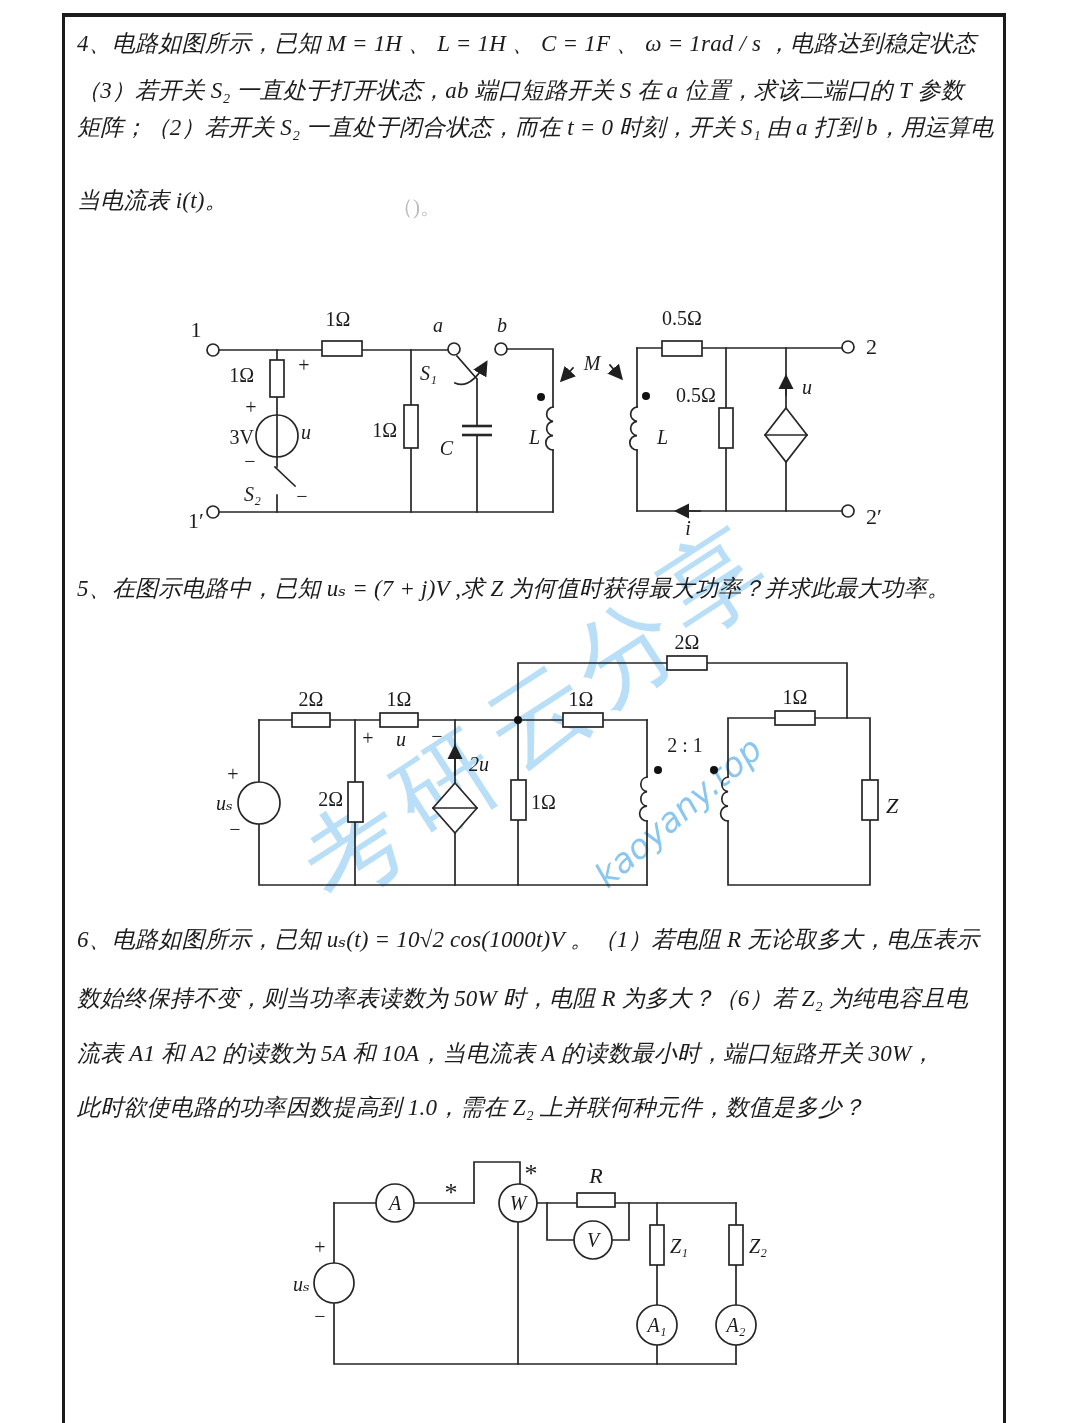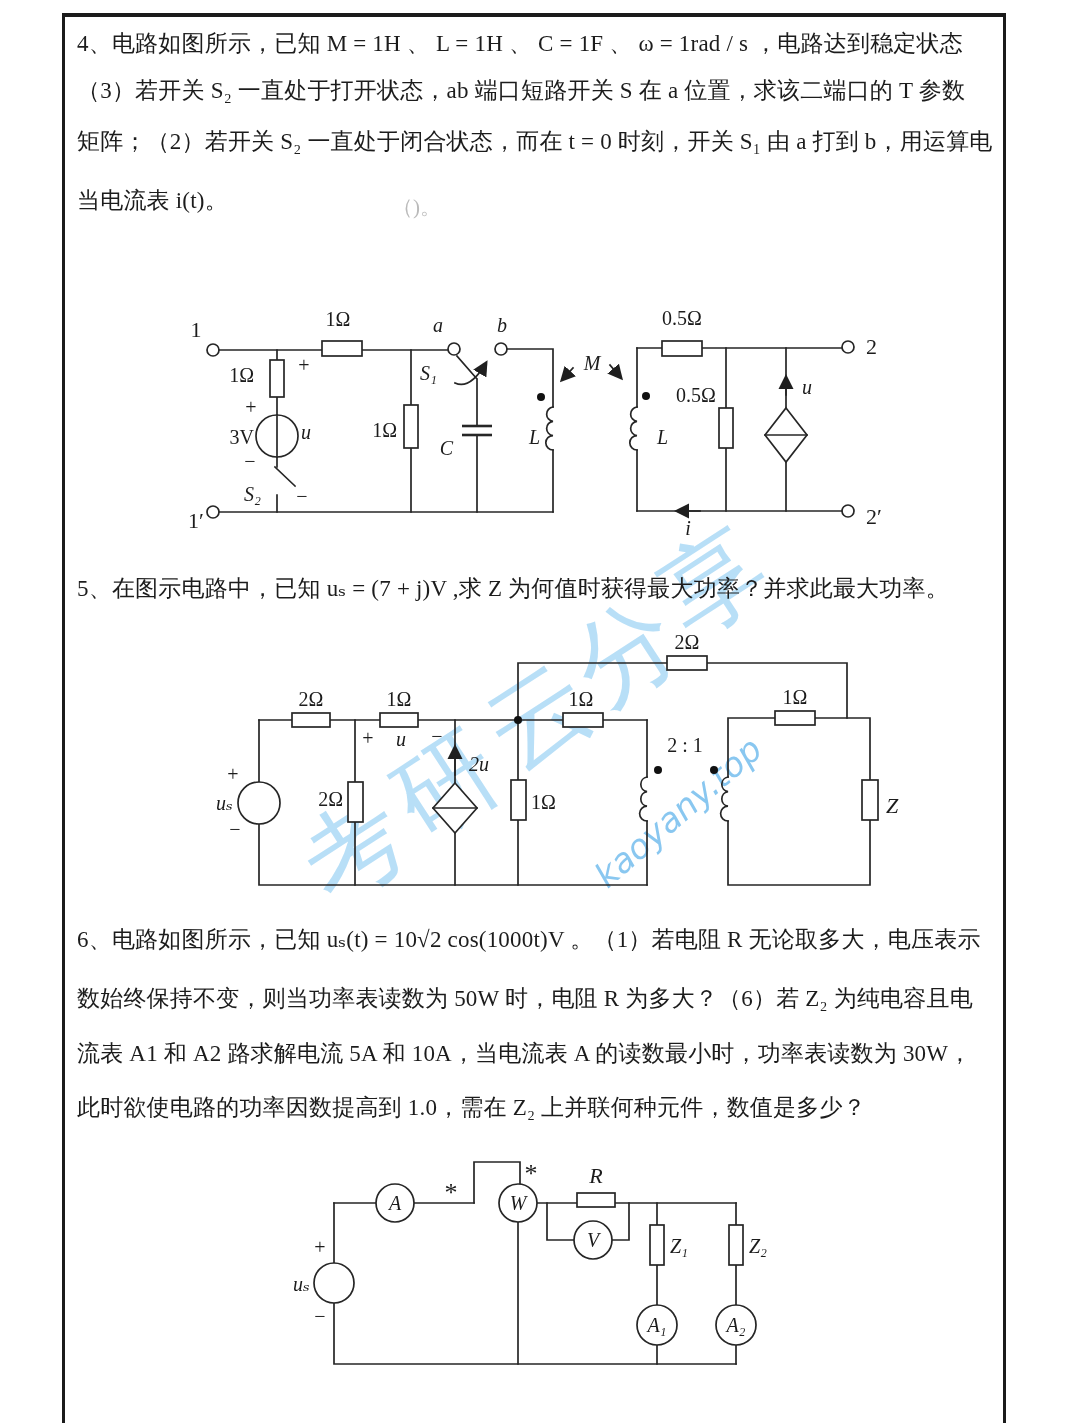--- a/index.html
+++ b/index.html
@@ -10,21 +10,21 @@
   }
   
   .frame{position:absolute;background:#1b1b1b;}
   .frame-top{left:62px;top:13px;width:944px;height:4px;}
   .frame-left{left:62px;top:13px;width:3px;height:1410px;}
   .frame-right{left:1003px;top:13px;width:3px;height:1410px;}
 
   
   .tline{
     position:absolute;left:77px;width:930px;white-space:nowrap;
-    font-size:23px;line-height:28px;color:#1c1c1c;letter-spacing:.2px;
+    font-size:23px;line-height:28px;color:#1c1c1c;letter-spacing:.2px;font-style:italic;
   }
   .ghost{position:absolute;color:#8d8d8d;opacity:.6;font-size:21px;}
 
   
   .wm-char{
     position:absolute;width:120px;height:120px;text-align:center;
     font-size:100px;line-height:116px;color:rgba(125,196,240,.55);
     transform:rotate(-33deg);pointer-events:none;
     font-family:"Liberation Serif","DejaVu Serif",serif;
   }
@@ -61,21 +61,21 @@
 
 <div class="wm-char wm-c0">考</div>
 <div class="wm-char wm-c1">研</div>
 <div class="wm-char wm-c2">云</div>
 <div class="wm-char wm-c3">分</div>
 <div class="wm-char wm-c4">享</div>
 <div class="wm-site">kaoyany.top</div>
 
 <div class="tline" style="top:30px">4、电路如图所示，已知 M = 1H 、 L = 1H 、 C = 1F 、 ω = 1rad / s ，电路达到稳定状态</div>
 <div class="tline" style="top:77px">（3）若开关 S₂ 一直处于打开状态，ab 端口短路开关 S 在 a 位置，求该二端口的 T 参数</div>
-<div class="tline" style="top:128px">矩阵；（2）若开关 S₂ 一直处于闭合状态，而在 t = 0 时刻，开关 S₁ 由 a 打到 b，用运算电</div>
+<div class="tline" style="top:114px">矩阵；（2）若开关 S₂ 一直处于闭合状态，而在 t = 0 时刻，开关 S₁ 由 a 打到 b，用运算电</div>
 <div class="tline" style="top:187px">当电流表 i(t)。</div>
 <div class="ghost" style="left:392px;top:193px">（)。</div>
 
 <svg style="left:180px;top:295px" width="710" height="250" viewBox="0 0 710 250">
   <defs>
     <marker id="ah1" viewBox="0 0 10 10" refX="8" refY="5" markerWidth="9" markerHeight="9" orient="auto-start-reverse">
       <path d="M0,0 L10,5 L0,10 z" fill="#1f1f1f"></path>
     </marker>
   </defs>
   <g>
@@ -229,21 +229,21 @@
   <text class="lbl" x="321" y="189">1Ω</text>
   <text class="lbl" x="371" y="86" text-anchor="middle">1Ω</text>
   <text class="lbl" x="475" y="132" text-anchor="middle">2 : 1</text>
   <text class="lbl" x="477" y="29" text-anchor="middle">2Ω</text>
   <text class="lbl" x="585" y="84" text-anchor="middle">1Ω</text>
   <text class="lbl it big" x="676" y="193">Z</text>
 </svg>
 
 <div class="tline" style="top:926px">6、电路如图所示，已知 uₛ(t) = 10√2 cos(1000t)V 。（1）若电阻 R 无论取多大，电压表示</div>
 <div class="tline" style="top:985px">数始终保持不变，则当功率表读数为 50W 时，电阻 R 为多大？（6）若 Z₂ 为纯电容且电</div>
-<div class="tline" style="top:1040px">流表 A1 和 A2 路求解电流 5A 和 10A，当电流表 A 的读数最小时，功率表读数为 30W，</div>
+<div class="tline" style="top:1040px">流表 A1 和 A2 的读数为 5A 和 10A，当电流表 A 的读数最小时，端口短路开关 30W，</div>
 <div class="tline" style="top:1094px">此时欲使电路的功率因数提高到 1.0，需在 Z₂ 上并联何种元件，数值是多少？</div>
 
 <svg style="left:285px;top:1150px" width="500" height="230" viewBox="0 0 500 230">
   <g>
     <path class="wire" d="M49,53 H91 M129,53 H189"></path>
     <path class="wire" d="M189,53 V12 H235 V34"></path>
     <path class="wire" d="M49,53 V113 M49,153 V214 M49,214 H451"></path>
     <path class="wire" d="M233,72 V214"></path>
     <path class="wire" d="M252,53 H292 M330,53 H451"></path>
     <path class="wire" d="M262,53 V90 H289 M327,90 H344 V53"></path>

